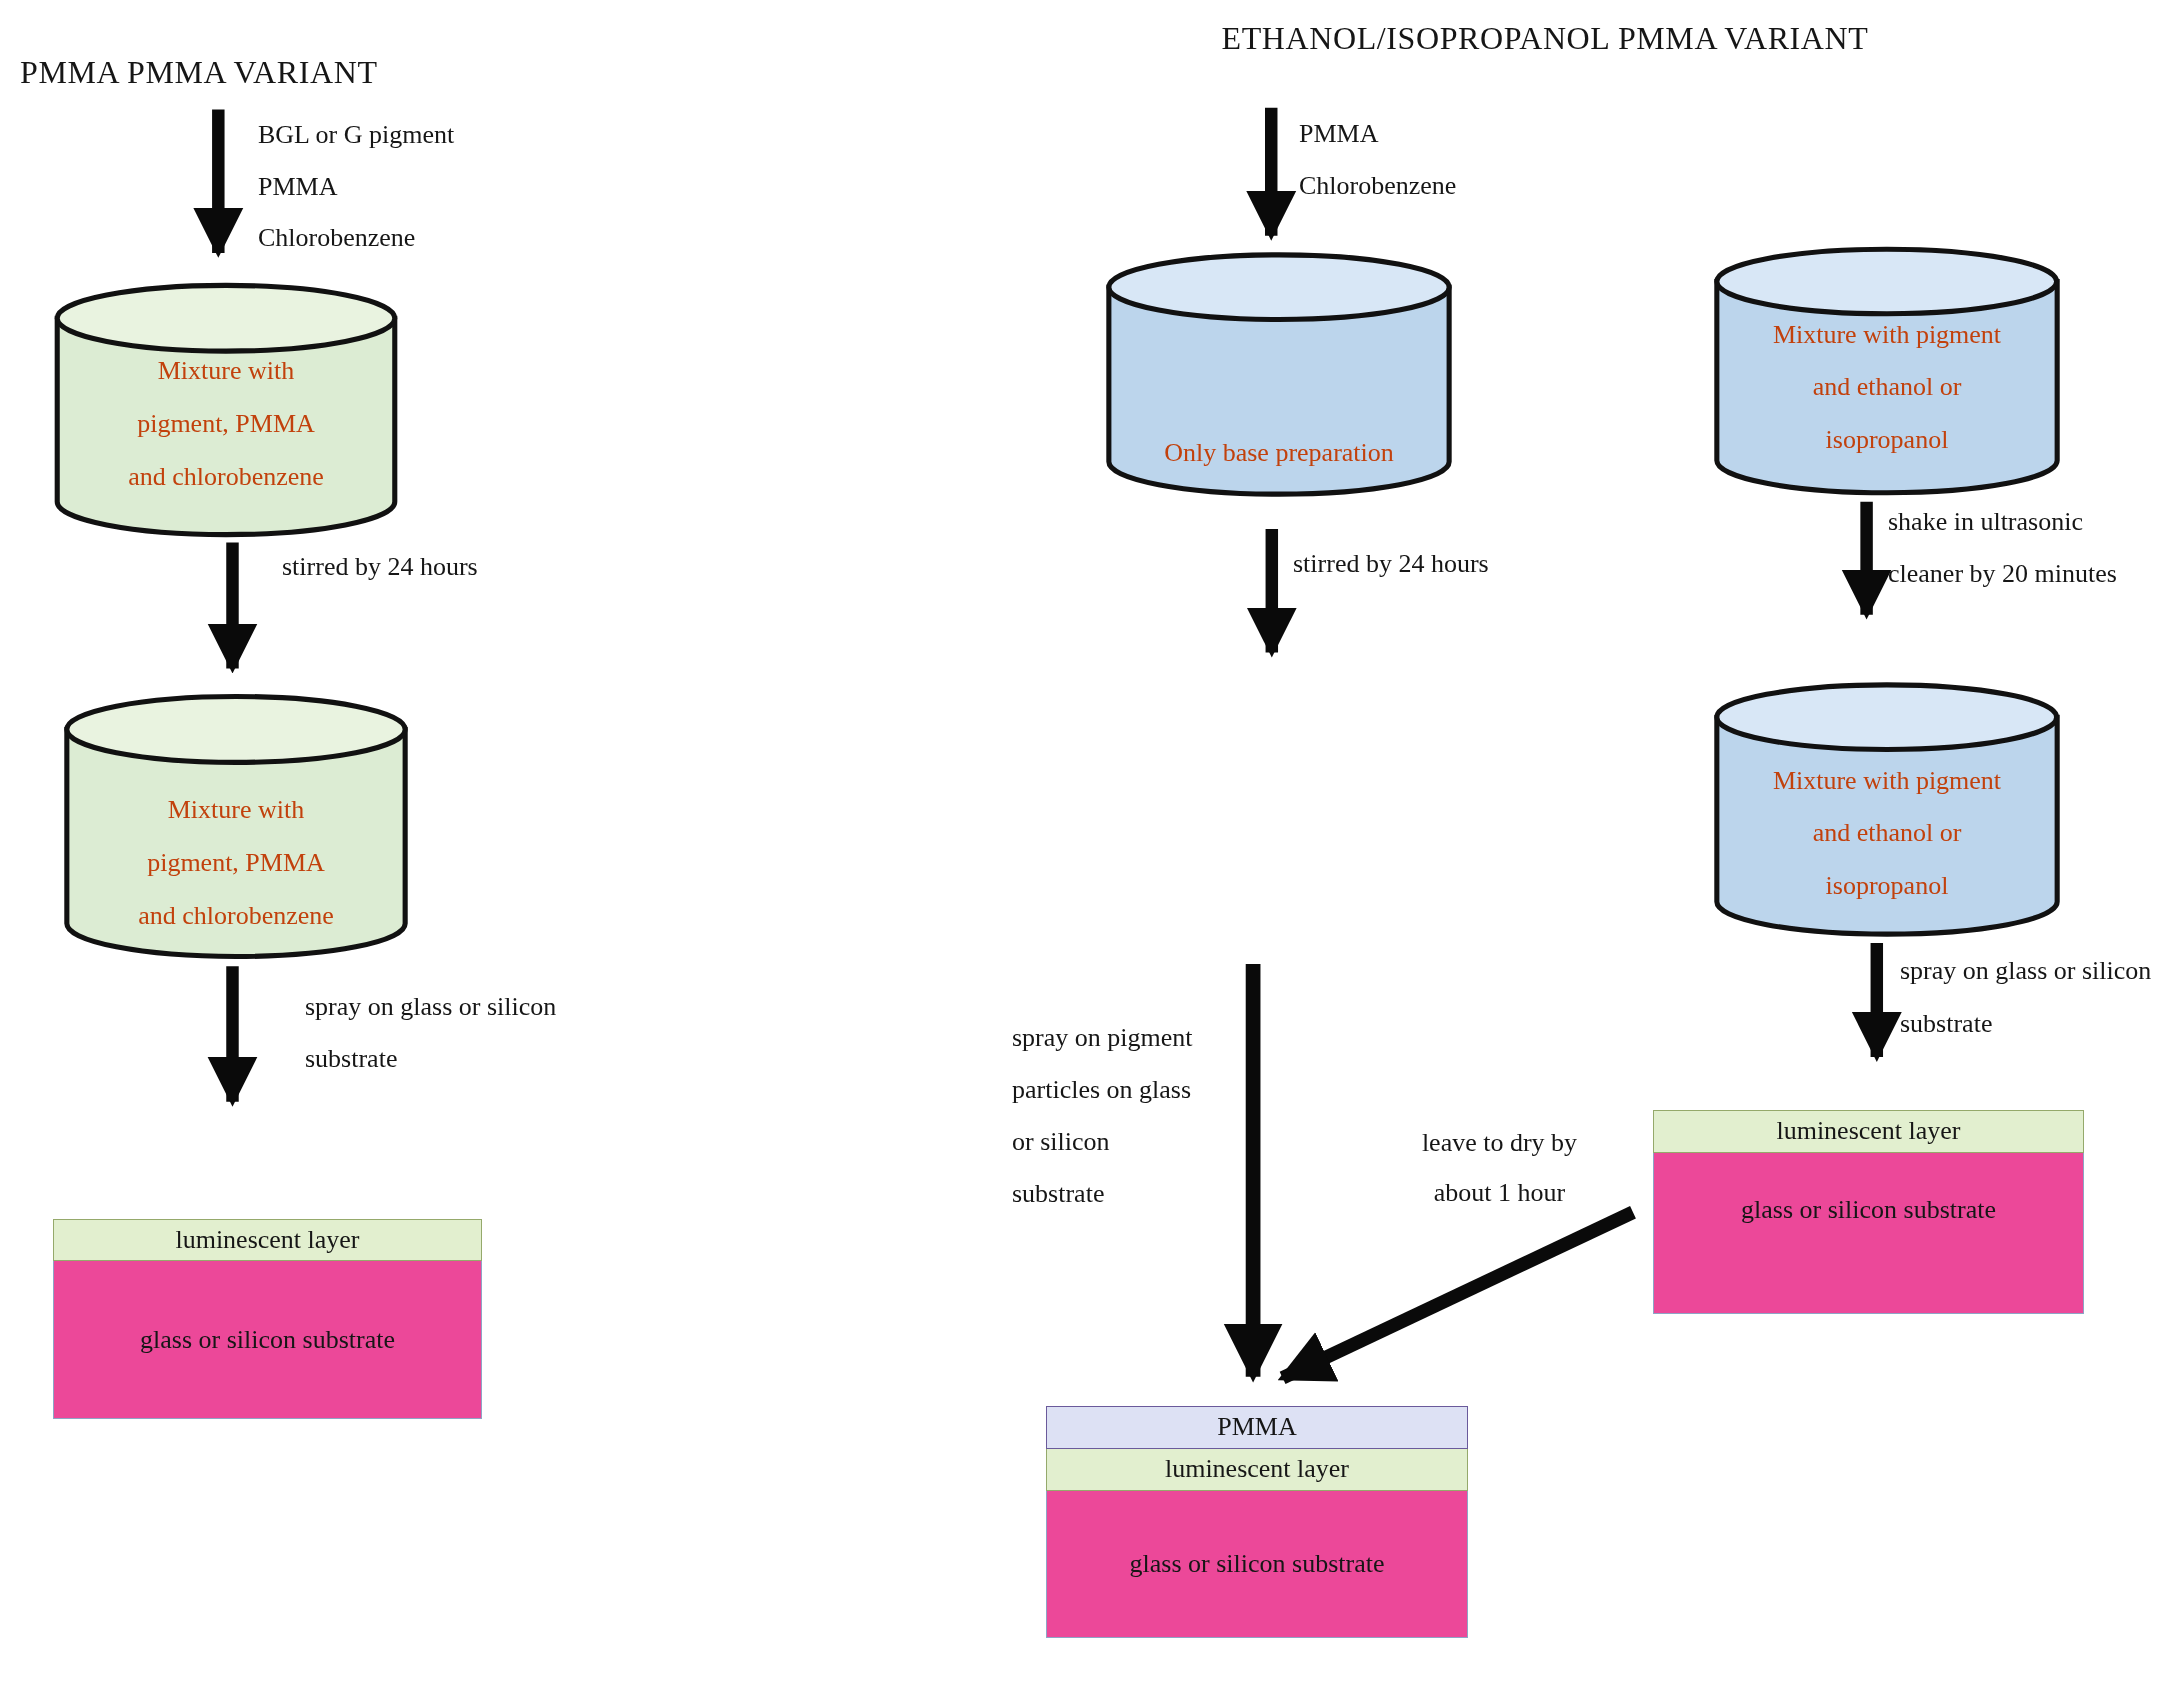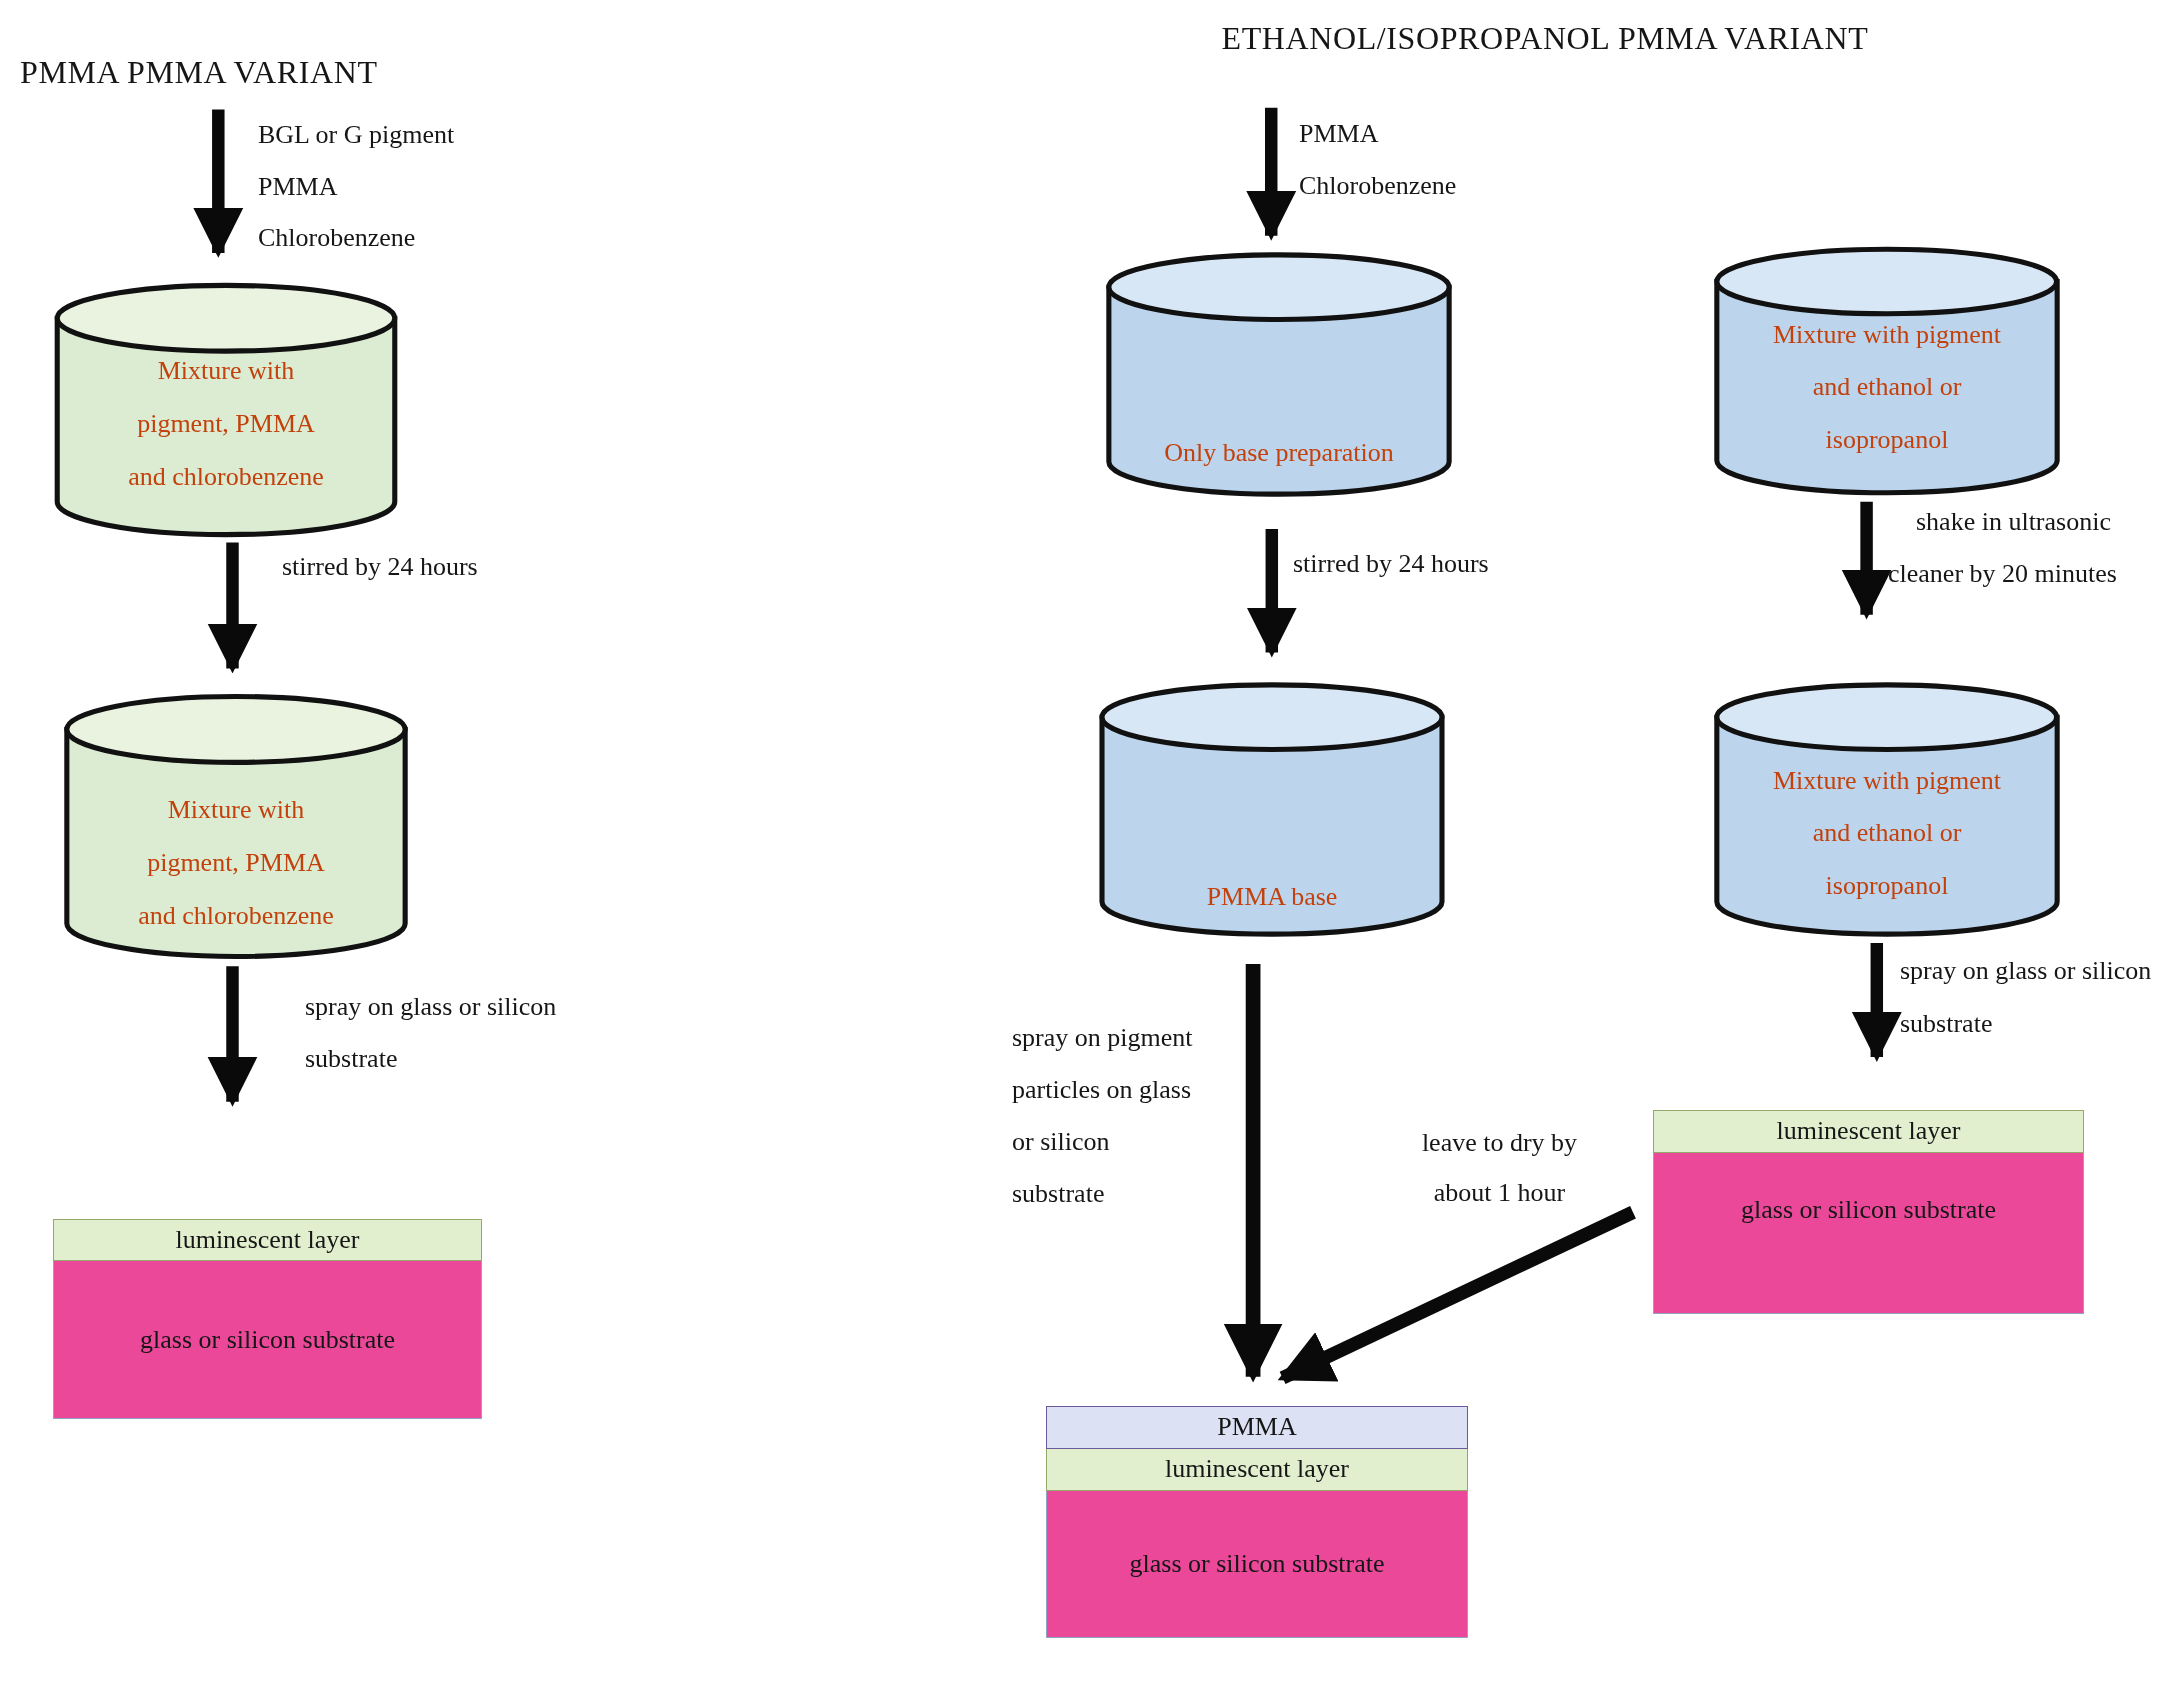--- a/index.html
+++ b/index.html
@@ -106,27 +106,20 @@
   <div class="cyl" style="left:1106px;top:252px;width:346px;height:245px;">
     <svg width="346" height="245" viewBox="0 0 610 432">
       <path d="M5 62 L5 370 A300 57 0 0 0 605 370 L605 62 Z" fill="#bcd5ec" stroke="#111111" stroke-width="9"></path>
       <ellipse cx="305" cy="62" rx="300" ry="57" fill="#d8e7f6" stroke="#111111" stroke-width="9"></ellipse>
     </svg>
     <div class="line" style="top:184px;">Only base preparation</div>
   </div>
 
   <div class="abs lbl" style="left:1293px;top:547px;">stirred by 24 hours</div>
 
-  <div class="cyl" style="left:1099px;top:682px;width:346px;height:255px;">
-    <svg width="346" height="255" viewBox="0 0 610 450">
-      <path d="M5 62 L5 388 A300 57 0 0 0 605 388 L605 62 Z" fill="#bcd5ec" stroke="#111111" stroke-width="9"></path>
-      <ellipse cx="305" cy="62" rx="300" ry="57" fill="#d8e7f6" stroke="#111111" stroke-width="9"></ellipse>
-    </svg>
-    <div class="line" style="top:198px;">PMMA base</div>
-  </div>
 
   <div class="abs lbl" style="left:1012px;top:1021px;">spray on pigment</div>
   <div class="abs lbl" style="left:1012px;top:1073px;">particles on glass</div>
   <div class="abs lbl" style="left:1012px;top:1125px;">or silicon</div>
   <div class="abs lbl" style="left:1012px;top:1177px;">substrate</div>
 
   <div class="abs lbl ctr" style="left:1355px;top:1126px;width:289px;">leave to dry by</div>
   <div class="abs lbl ctr" style="left:1355px;top:1176px;width:289px;">about 1 hour</div>
 
   <div class="layerbox" style="left:1046px;top:1406px;width:422px;">
@@ -138,21 +131,21 @@
   <div class="cyl" style="left:1714px;top:246px;width:346px;height:250px;">
     <svg width="346" height="250" viewBox="0 0 611 440">
       <path d="M5 62 L5 378 A300 57 0 0 0 606 378 L606 62 Z" fill="#bcd5ec" stroke="#111111" stroke-width="9"></path>
       <ellipse cx="305" cy="62" rx="300" ry="57" fill="#d8e7f6" stroke="#111111" stroke-width="9"></ellipse>
     </svg>
     <div class="line" style="top:72px;">Mixture with pigment</div>
     <div class="line" style="top:124px;">and ethanol or</div>
     <div class="line" style="top:177px;">isopropanol</div>
   </div>
 
-  <div class="abs lbl" style="left:1888px;top:505px;margin-left:28px;">shake in ultrasonic</div>
+  <div class="abs lbl" style="left:1888px;top:505px;">shake in ultrasonic</div>
   <div class="abs lbl" style="left:1888px;top:557px;">cleaner by 20 minutes</div>
 
   <div class="cyl" style="left:1714px;top:682px;width:346px;height:255px;">
     <svg width="346" height="255" viewBox="0 0 611 450">
       <path d="M5 62 L5 388 A300 57 0 0 0 606 388 L606 62 Z" fill="#bcd5ec" stroke="#111111" stroke-width="9"></path>
       <ellipse cx="305" cy="62" rx="300" ry="57" fill="#d8e7f6" stroke="#111111" stroke-width="9"></ellipse>
     </svg>
     <div class="line" style="top:82px;">Mixture with pigment</div>
     <div class="line" style="top:134px;">and ethanol or</div>
     <div class="line" style="top:187px;">isopropanol</div>

